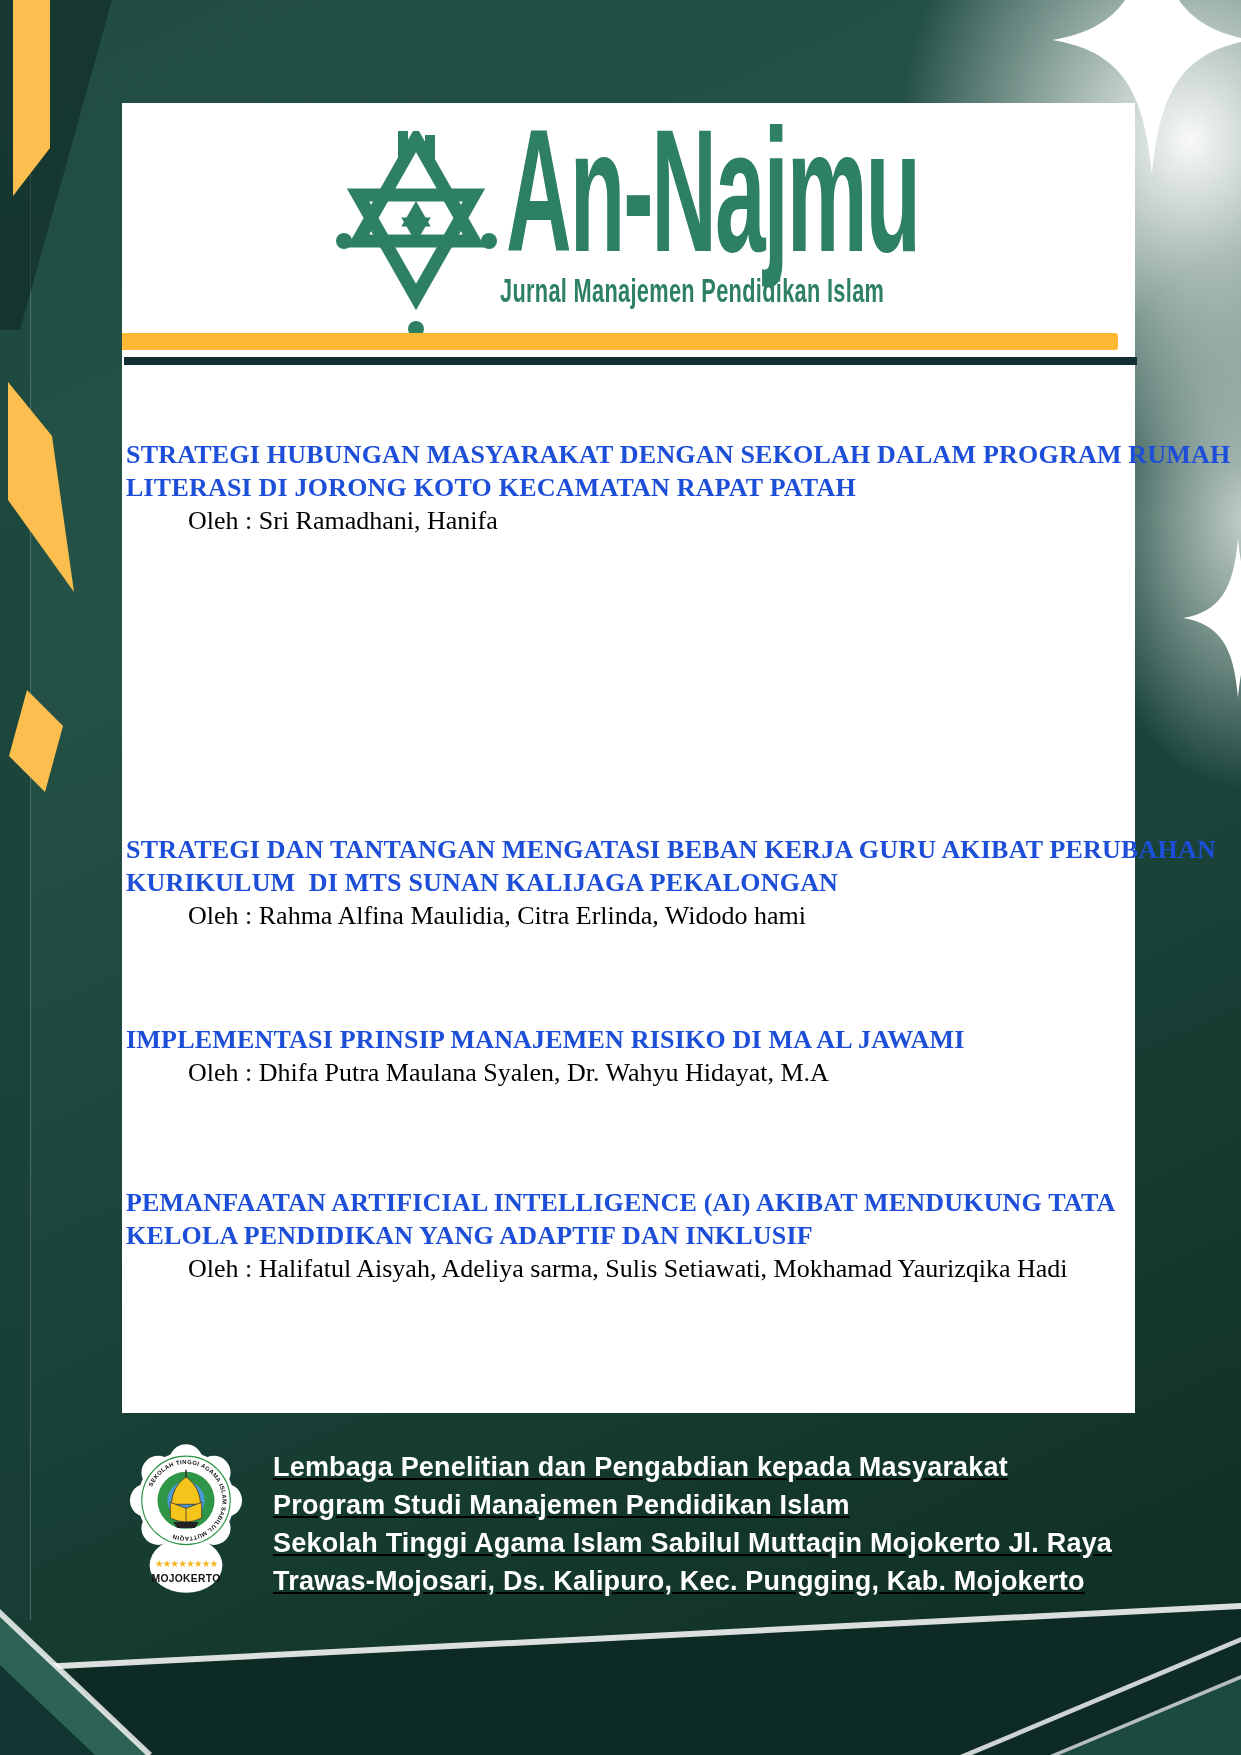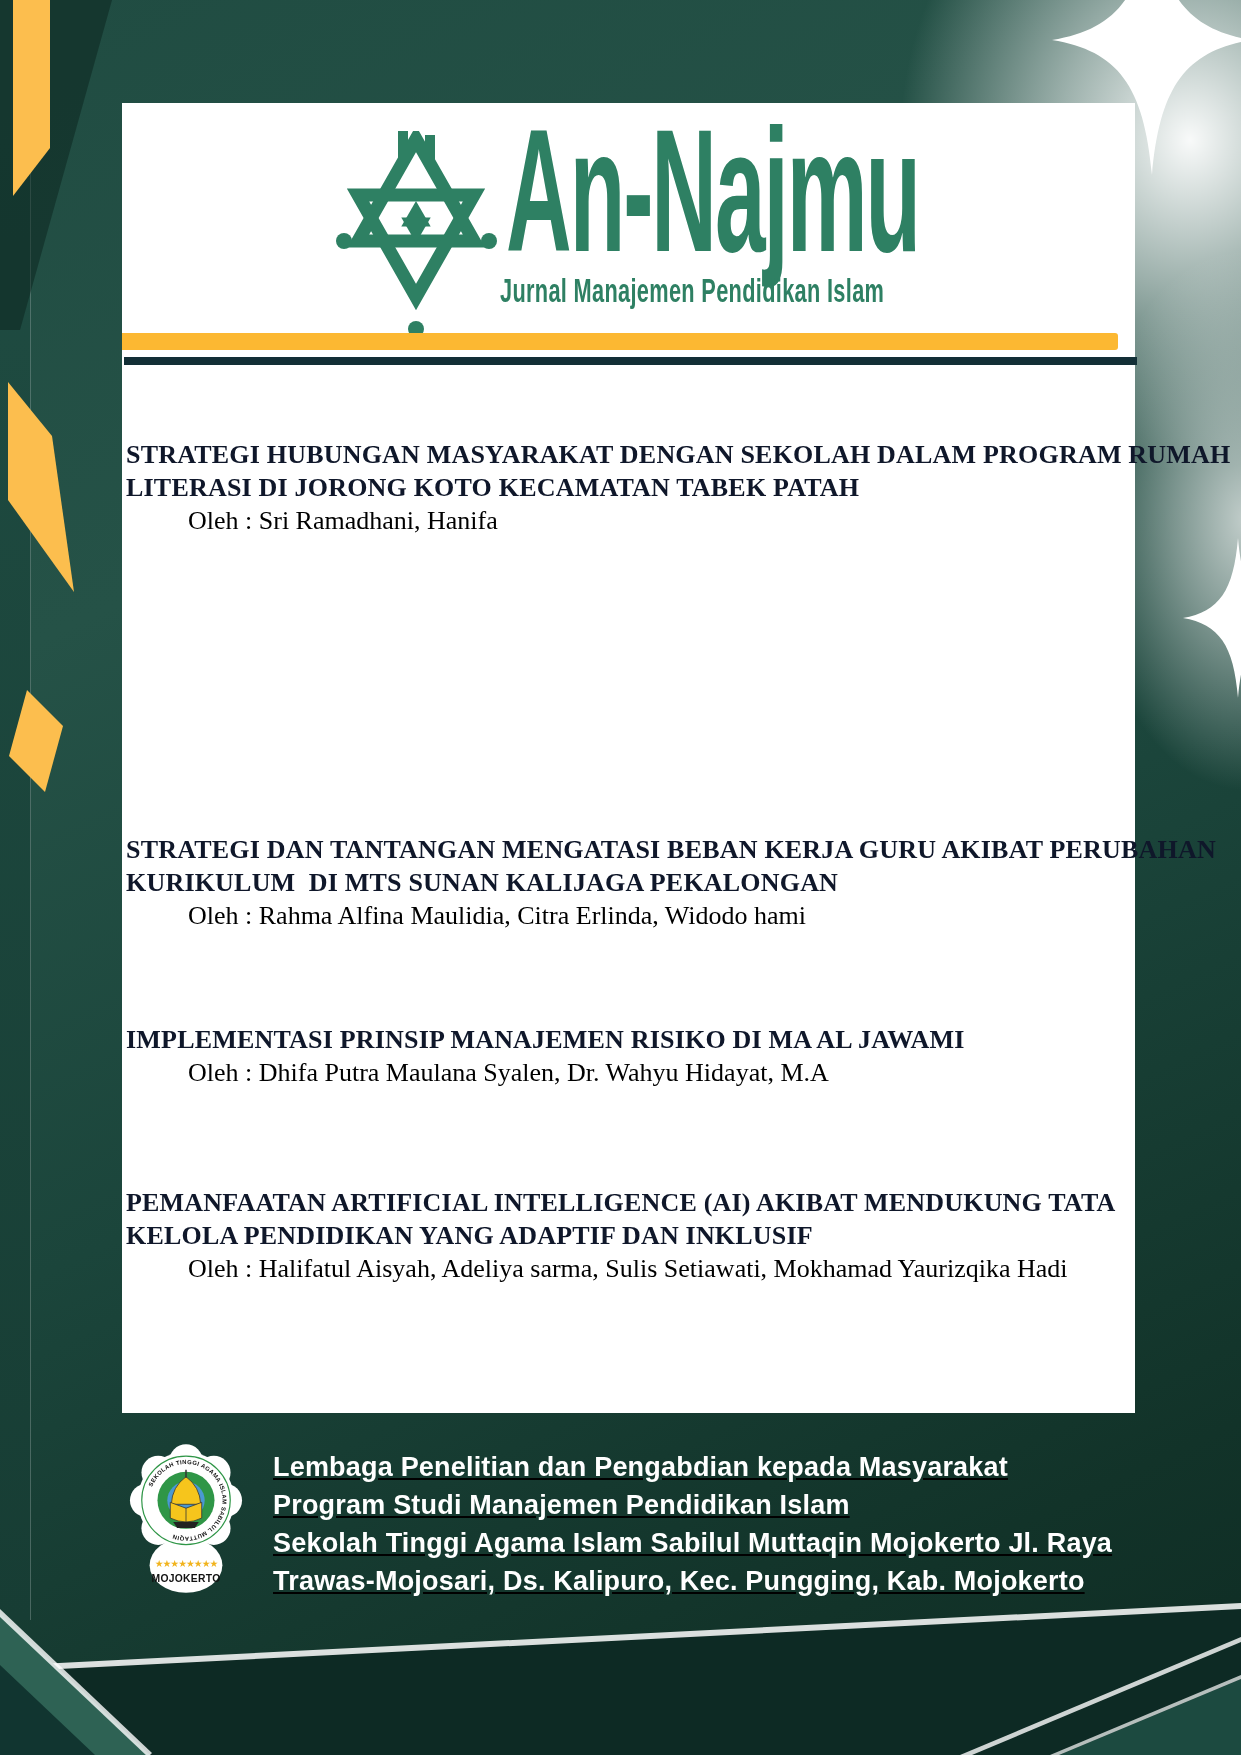--- a/index.html
+++ b/index.html
@@ -23,21 +23,21 @@
     color:#2E8063;letter-spacing:-4px;transform:scaleX(0.52);transform-origin:left top;white-space:pre;}
   .tagline{position:absolute;left:378px;top:170px;line-height:1;
     font-family:"Liberation Sans",sans-serif;font-weight:700;font-size:34px;
     color:#2E8063;letter-spacing:0.5px;transform:scaleX(0.64);transform-origin:left top;white-space:pre;}
 
   .bar-amber{position:absolute;left:0;top:230px;width:996px;height:17px;background:#FCB832;border-radius:0 3px 3px 0;}
   .bar-teal{position:absolute;left:2px;top:254px;width:1013px;height:8px;background:#132F36;}
 
   .article{position:absolute;left:4px;width:1060px;}
   .t-line{font-family:"Liberation Serif",serif;font-weight:700;font-size:26px;line-height:33px;
-    color:#0f172a;white-space:pre;letter-spacing:0.2px;}
+    color:#1d4ed8;white-space:pre;letter-spacing:0.2px;}
   .authors{font-family:"Liberation Serif",serif;font-weight:400;font-size:26px;line-height:33px;
     color:#000000;padding-left:62px;white-space:pre;}
   .a1{top:335px}.a2{top:529px}.a3{top:730px}.a4{top:920px}.a5{top:1083px}
 
   .footer{position:absolute;left:127px;top:1442px;display:flex;align-items:flex-start;}
   .footer-text{margin-left:28px;padding-top:6px;text-decoration:underline;}
   .f-line{font-family:"Liberation Sans",sans-serif;font-weight:700;font-size:27px;line-height:38px;
     color:#ffffff;letter-spacing:0.2px;white-space:pre;}
 </style>
 </head>
@@ -89,21 +89,21 @@
     </svg>
     <div class="wordmark">An-Najmu</div>
     <div class="tagline">Jurnal Manajemen Pendidikan Islam</div>
 
     <div class="bar-amber"></div>
     <div class="bar-teal"></div>
 
     <div class="article a1">
       <div>
         <div class="t-line">STRATEGI HUBUNGAN MASYARAKAT DENGAN SEKOLAH DALAM PROGRAM RUMAH</div>
-        <div class="t-line">LITERASI DI JORONG KOTO KECAMATAN TABEK PATAH</div>
+        <div class="t-line">LITERASI DI JORONG KOTO KECAMATAN RAPAT PATAH</div>
       </div>
       <div class="authors">Oleh : Sri Ramadhani, Hanifa</div>
     </div>
 
     <div class="article a2">
     </div>
 
     <div class="article a3">
       <div>
         <div class="t-line">STRATEGI DAN TANTANGAN MENGATASI BEBAN KERJA GURU AKIBAT PERUBAHAN</div>

